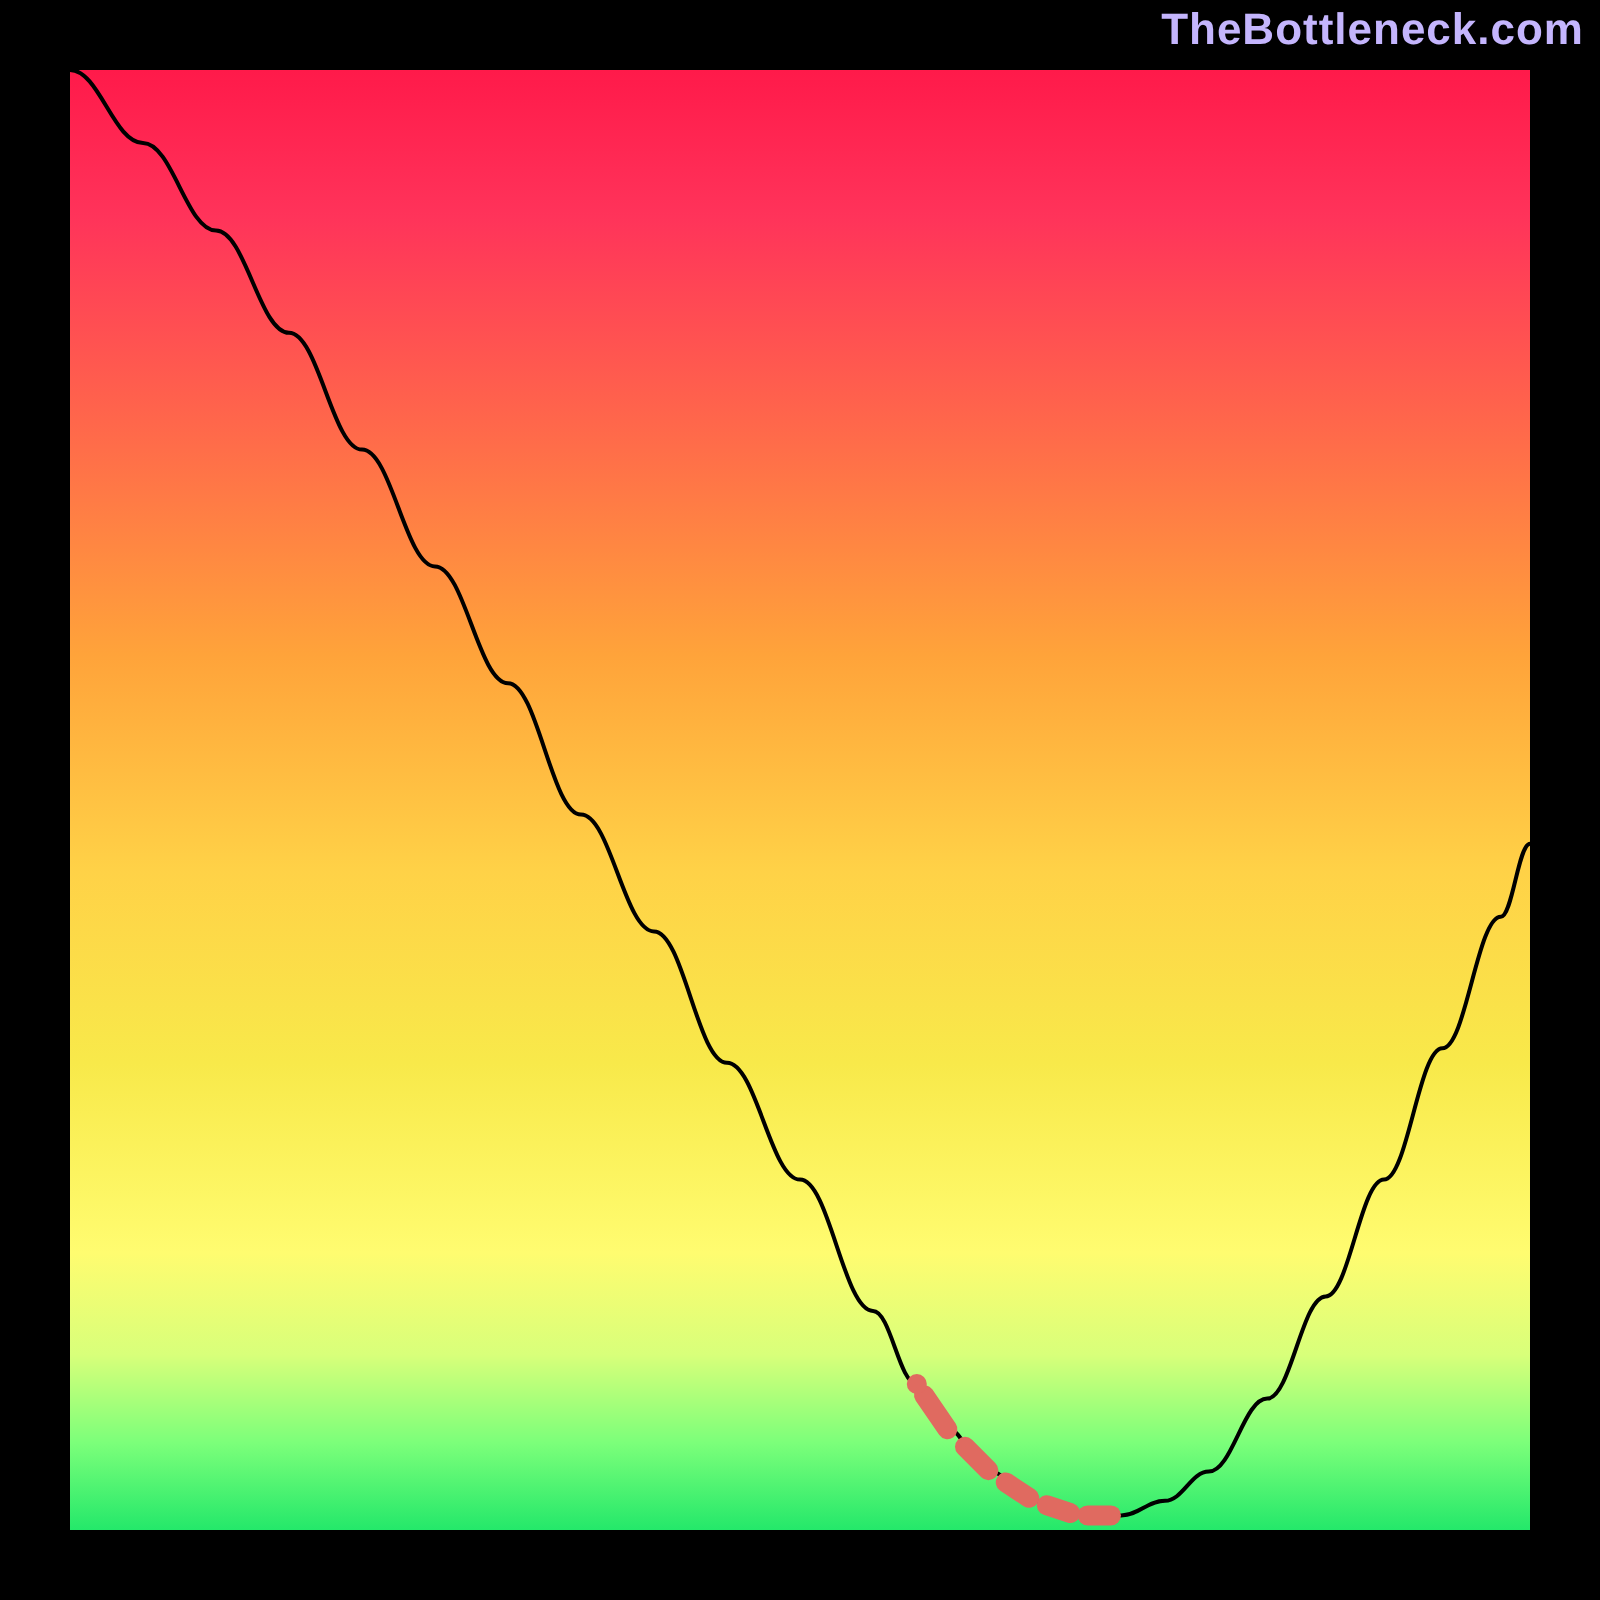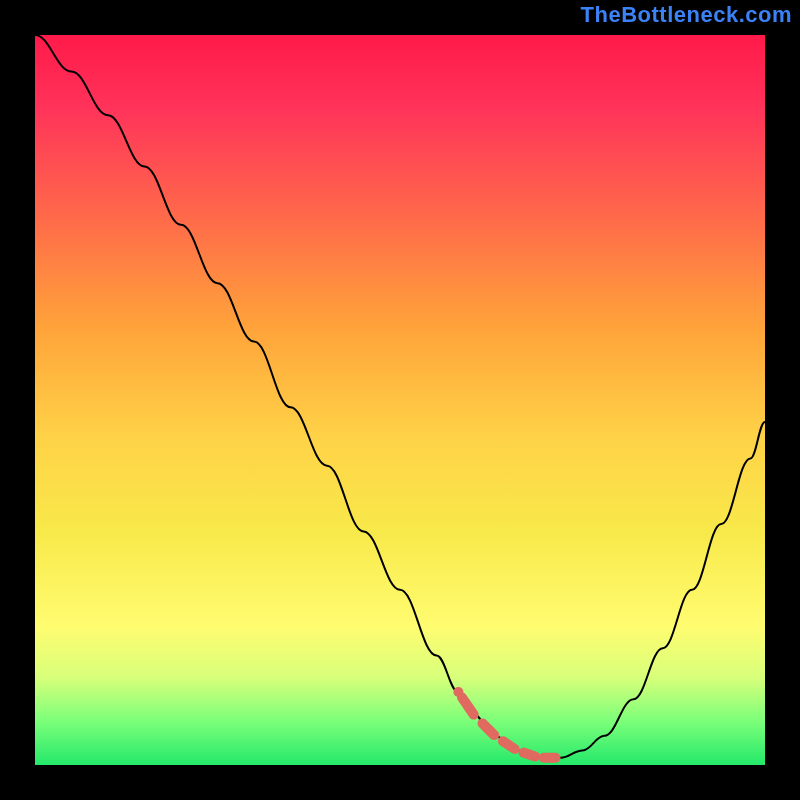--- a/index.html
+++ b/index.html
@@ -26,21 +26,21 @@
       #fffc70 81%,
       #d8ff7a 88%,
       #7cff7a 94%,
       #24e86a 100%);
   }
   .watermark {
     position: absolute;
     top: 4px;
     right: 8px;
     font: 600 22px/1 Arial, Helvetica, sans-serif;
-    color: #3b82f6;
+    color: #c4b5fd;
     letter-spacing: 0.5px;
   }
   svg.curve {
     position: absolute;
     left: 0; top: 0;
     width: 730px; height: 730px;
     pointer-events: none;
   }
   .curve-path { fill: none; stroke: #000; stroke-width: 2; }
   .dash-seg { stroke: #e06a60; stroke-width: 10; stroke-linecap: round; }

